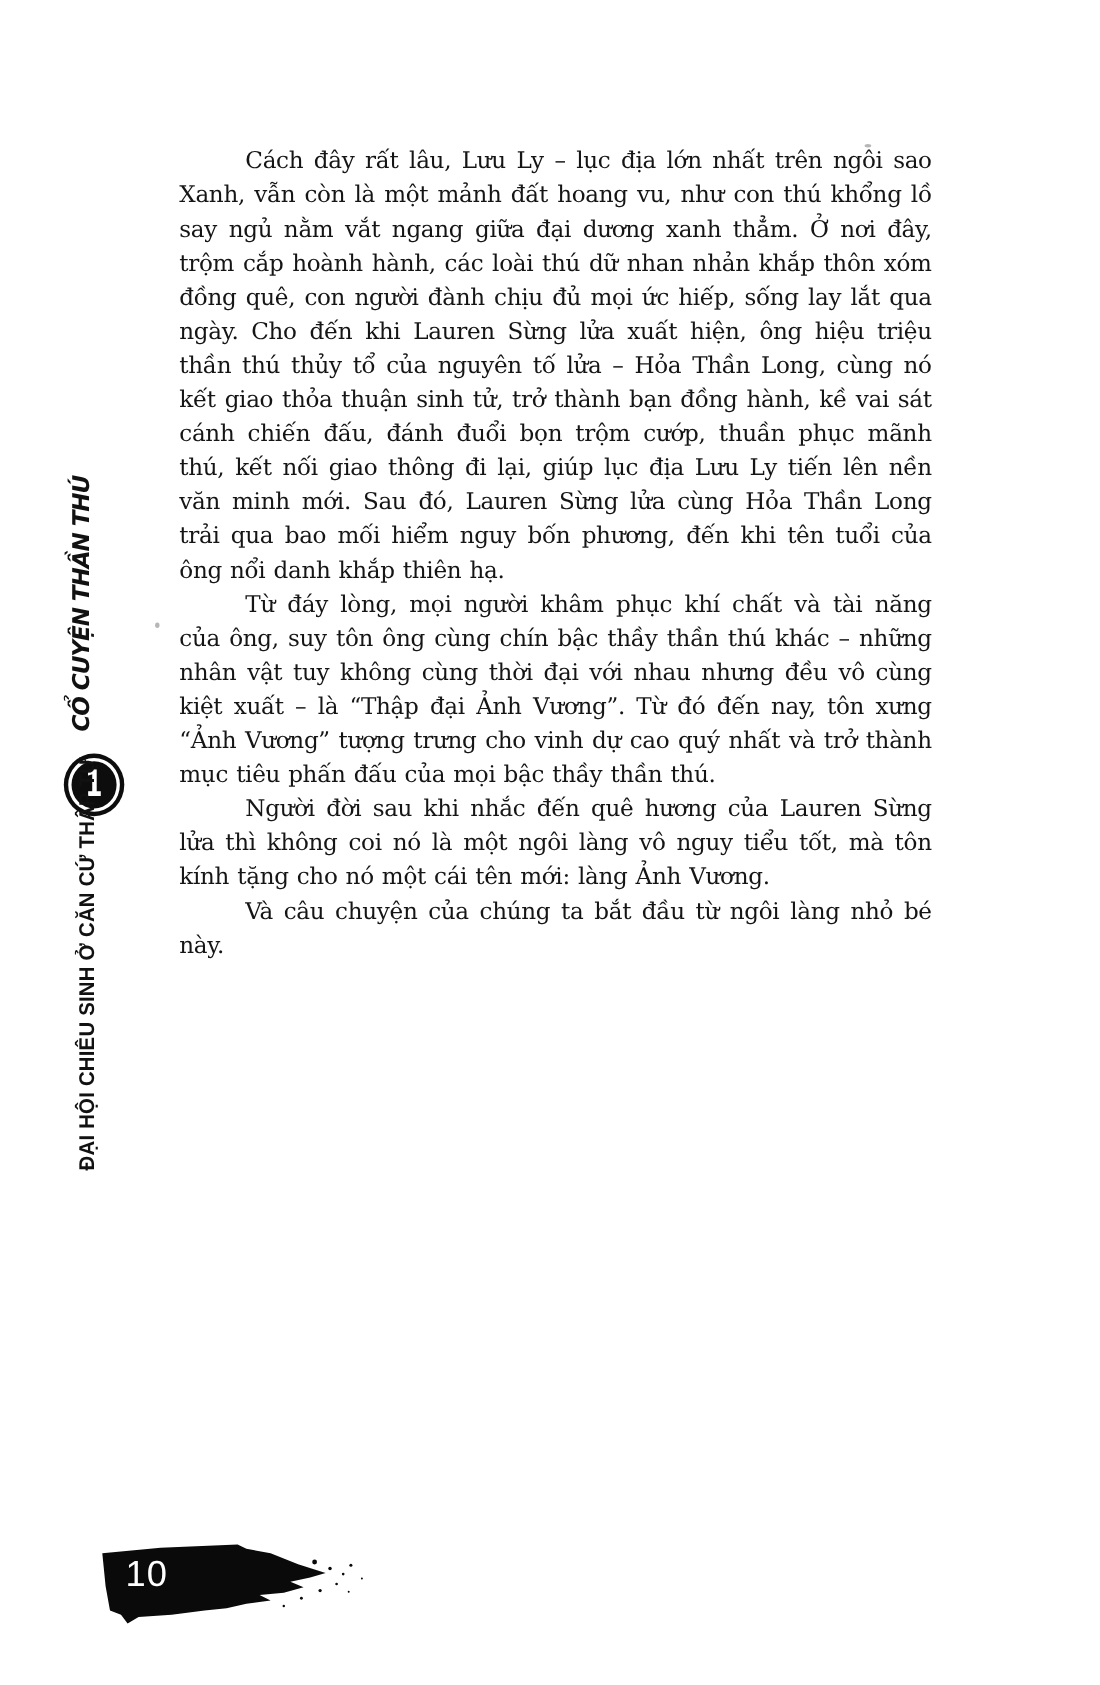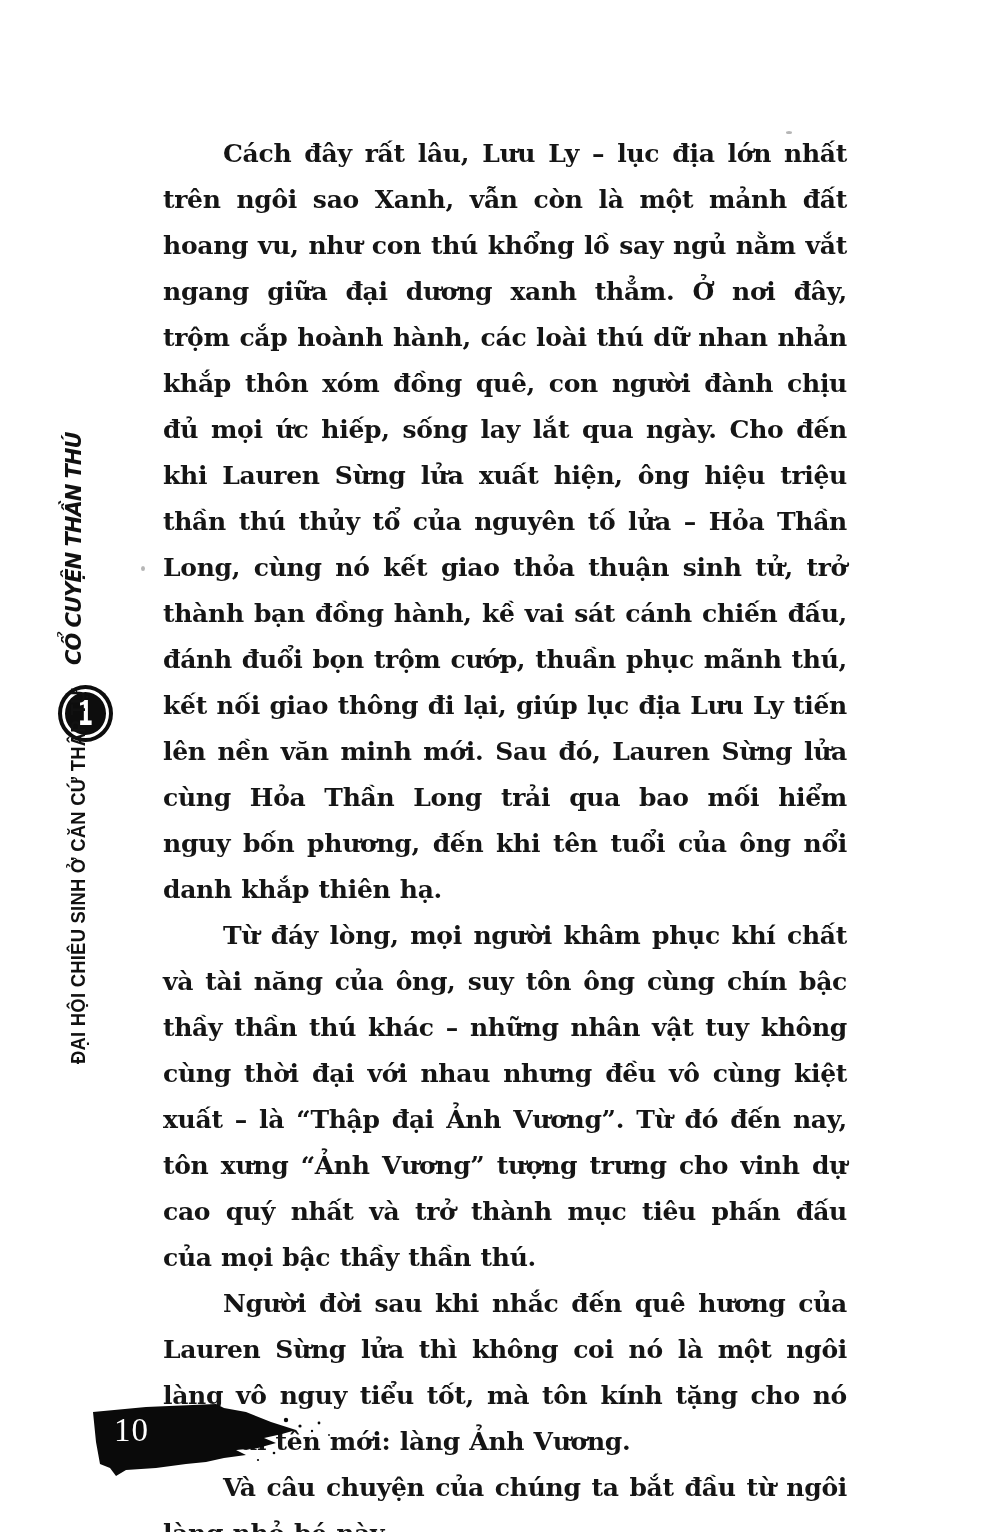--- a/index.html
+++ b/index.html
@@ -16,27 +16,26 @@
   }
 
   
   .text-block {
     position: absolute;
     left: 163px; top: 131px;
     width: 684px;
     color: #151515;
   }
   .text-block p {
-    font-size: 25px;
-    line-height: 46px;
+    font-size: 21px;
+    line-height: 31px;
     text-align: justify;
     text-indent: 60px;
     letter-spacing: -0.3px;
     word-spacing: 1px;
-    font-weight: bold;
   }
 
   
   .rot {
     position: absolute;
     transform: rotate(-90deg);
     transform-origin: 0 0;
     white-space: nowrap;
     color: #111;
   }
@@ -89,21 +88,21 @@
   .pagenum-wrap {
     position: absolute;
     left: 86px; top: 1398px;
     width: 250px; height: 84px;
   }
   .pagenum-wrap svg { position: absolute; inset: 0; }
   .pagenum {
     position: absolute;
     left: 28px; top: 14px;
     color: #ffffff;
-    font-family: Liberation Serif, serif;
+    font-family: Liberation Sans, sans-serif;
     font-size: 33px;
     letter-spacing: 1px;
   }
 
   
   .speck { position: absolute; background: #8f8f8f; border-radius: 50%; opacity: 0.65; }
   .speck-a { left: 786px; top: 131px; width: 6px; height: 3px; }
   .speck-b { left: 141px; top: 566px; width: 4px; height: 5px; }
 </style>
 </head>

